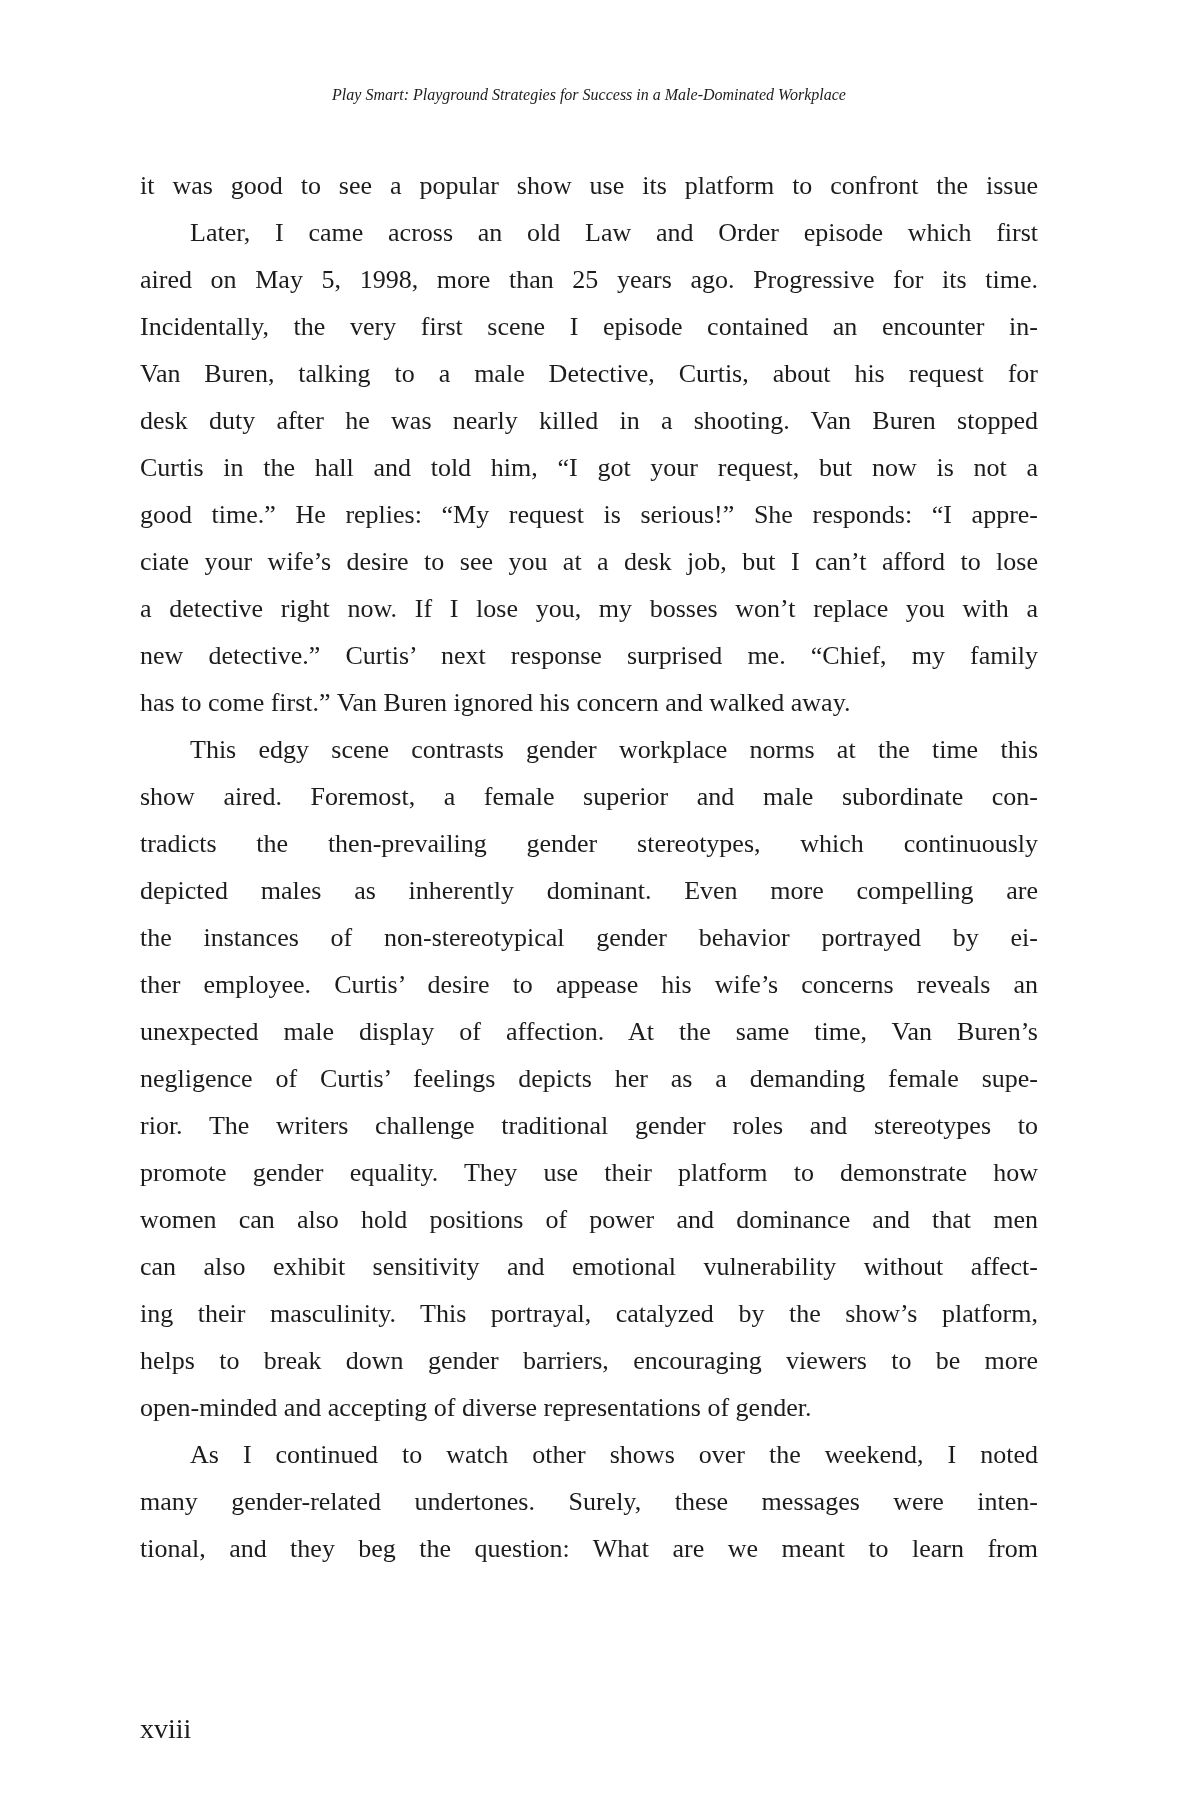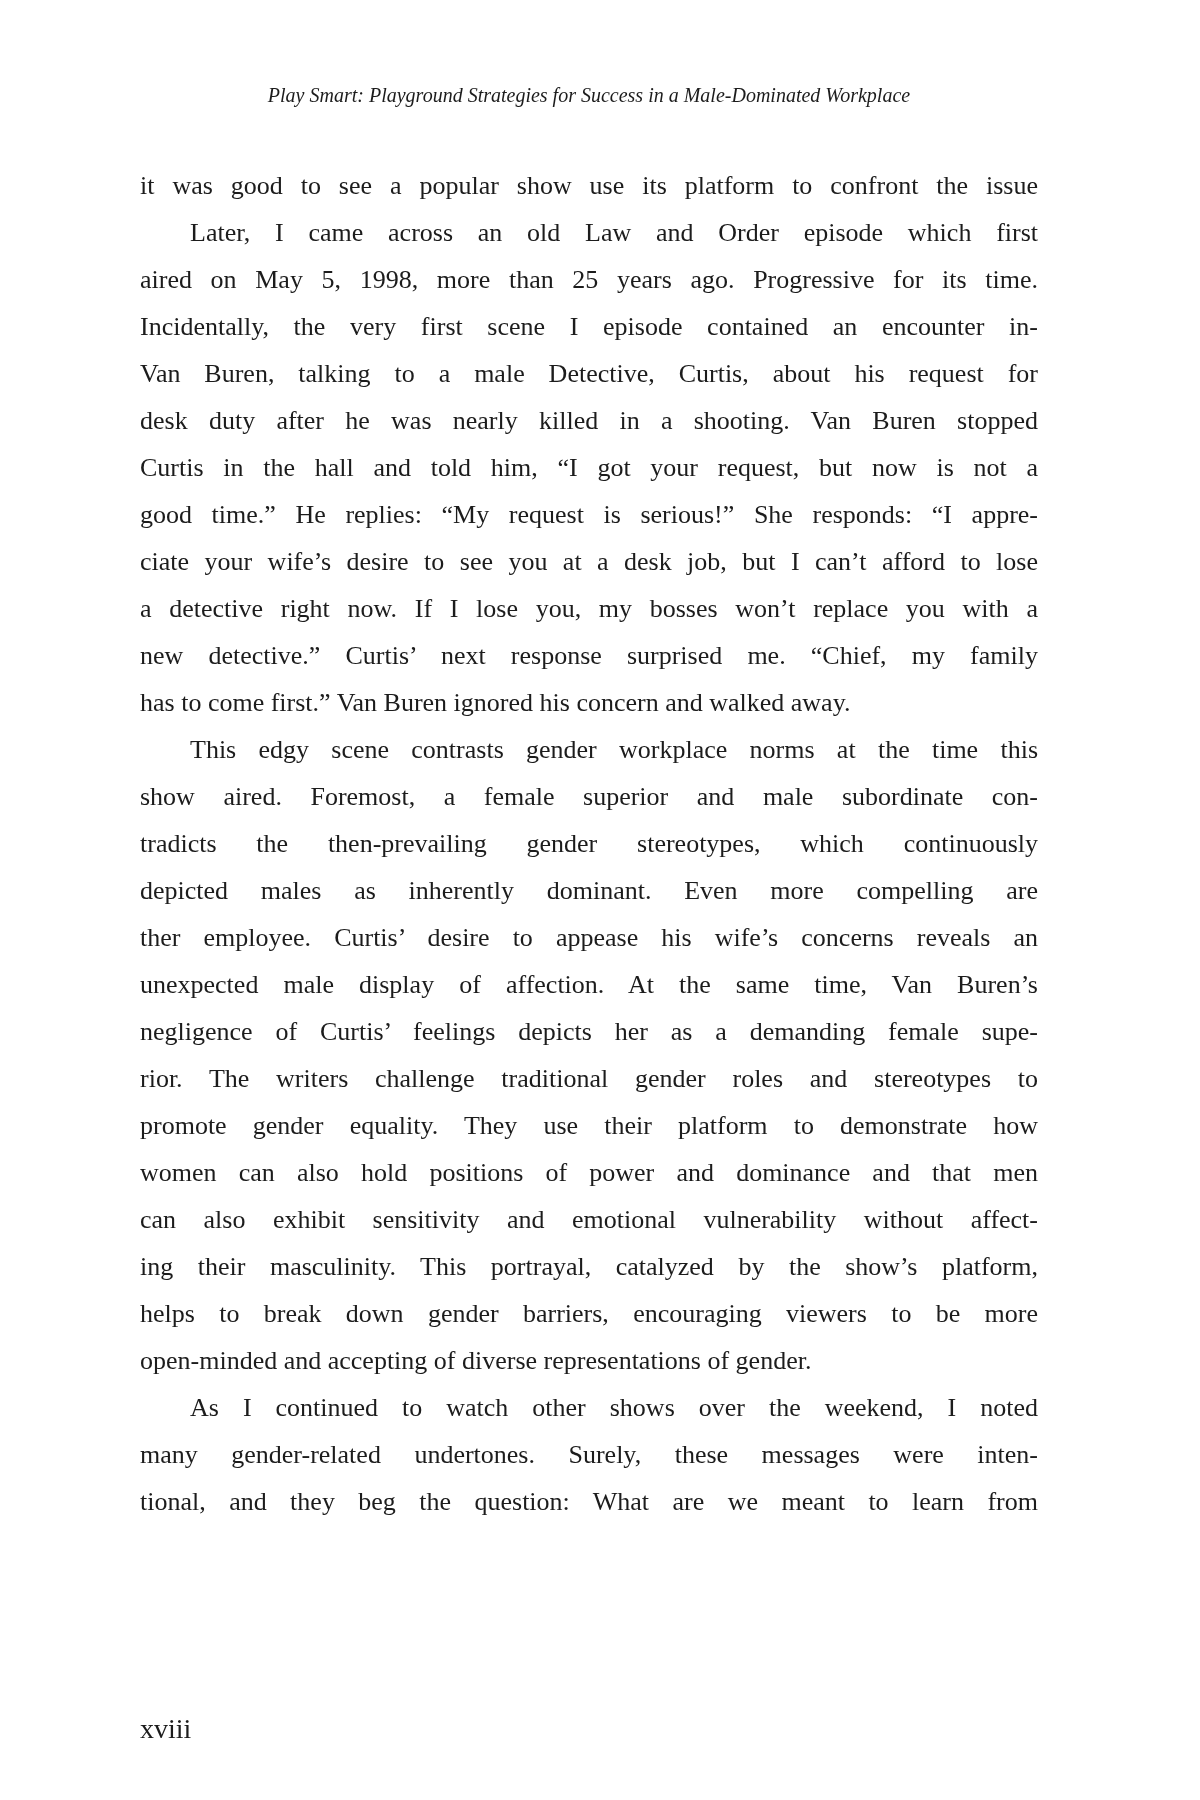--- a/index.html
+++ b/index.html
@@ -16,21 +16,21 @@
     color: #1c1c1c;
     overflow: hidden;
   }
   .running-head {
     position: absolute;
     top: 78px;
     left: 140px;
     width: 898px;
     text-align: center;
     font-style: italic;
-    font-size: 20px;
+    font-size: 16px;
     line-height: 34px;
     white-space: nowrap;
   }
   .body-text {
     position: absolute;
     top: 162px;
     left: 140px;
     width: 898px;
     font-size: 26px;
   }
@@ -73,20 +73,21 @@
       <div class="line"><span>Curtis in the hall and told him, “I got your request, but now is not a</span></div>
       <div class="line"><span>good time.” He replies: “My request is serious!” She responds: “I appre-</span></div>
       <div class="line"><span>ciate your wife’s desire to see you at a desk job, but I can’t afford to lose</span></div>
       <div class="line"><span>a detective right now. If I lose you, my bosses won’t replace you with a</span></div>
       <div class="line"><span>new detective.” Curtis’ next response surprised me. “Chief, my family</span></div>
       <div class="line rag"><span>has to come first.” Van Buren ignored his concern and walked away.</span></div>
       <div class="line indent"><span>This edgy scene contrasts gender workplace norms at the time this</span></div>
       <div class="line"><span>show aired. Foremost, a female superior and male subordinate con-</span></div>
       <div class="line"><span>tradicts the then-prevailing gender stereotypes, which continuously</span></div>
       <div class="line"><span>depicted males as inherently dominant. Even more compelling are</span></div>
+      <div class="line"><span>the instances of non-stereotypical gender behavior portrayed by ei-</span></div>
       <div class="line"><span>ther employee. Curtis’ desire to appease his wife’s concerns reveals an</span></div>
       <div class="line"><span>unexpected male display of affection. At the same time, Van Buren’s</span></div>
       <div class="line"><span>negligence of Curtis’ feelings depicts her as a demanding female supe-</span></div>
       <div class="line"><span>rior. The writers challenge traditional gender roles and stereotypes to</span></div>
       <div class="line"><span>promote gender equality. They use their platform to demonstrate how</span></div>
       <div class="line"><span>women can also hold positions of power and dominance and that men</span></div>
       <div class="line"><span>can also exhibit sensitivity and emotional vulnerability without affect-</span></div>
       <div class="line"><span>ing their masculinity. This portrayal, catalyzed by the show’s platform,</span></div>
       <div class="line"><span>helps to break down gender barriers, encouraging viewers to be more</span></div>
       <div class="line rag"><span>open-minded and accepting of diverse representations of gender.</span></div>

